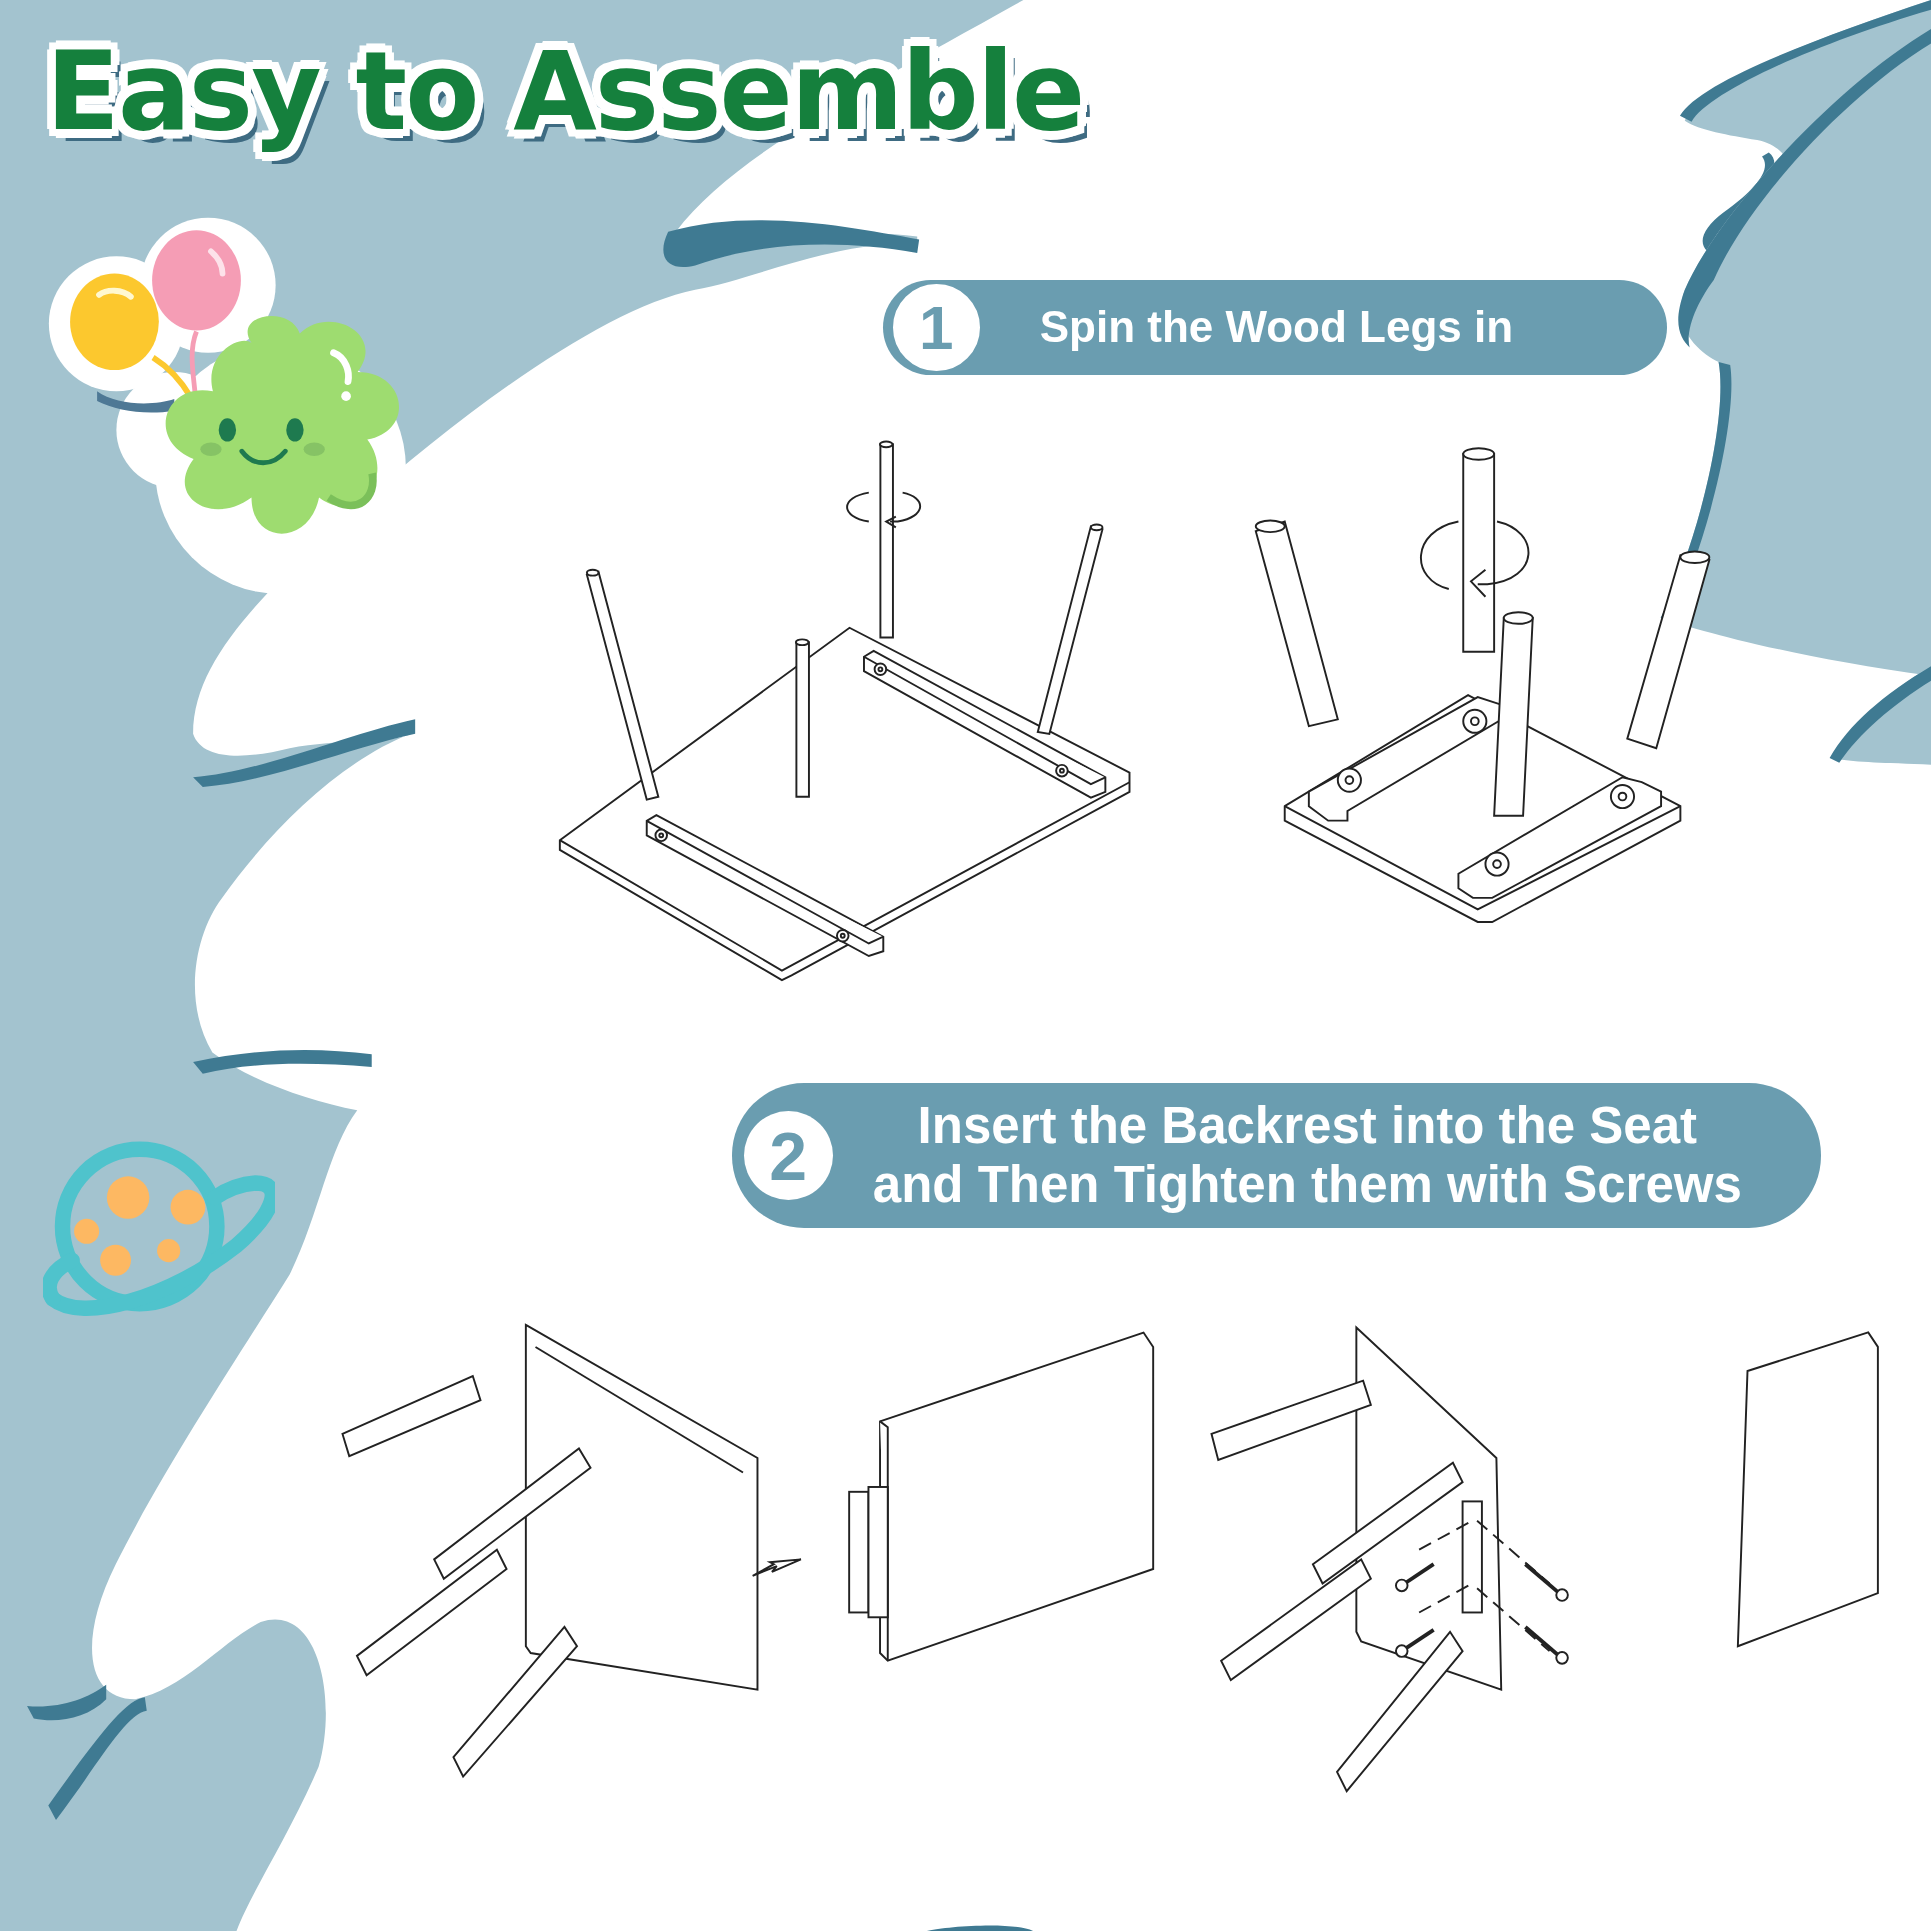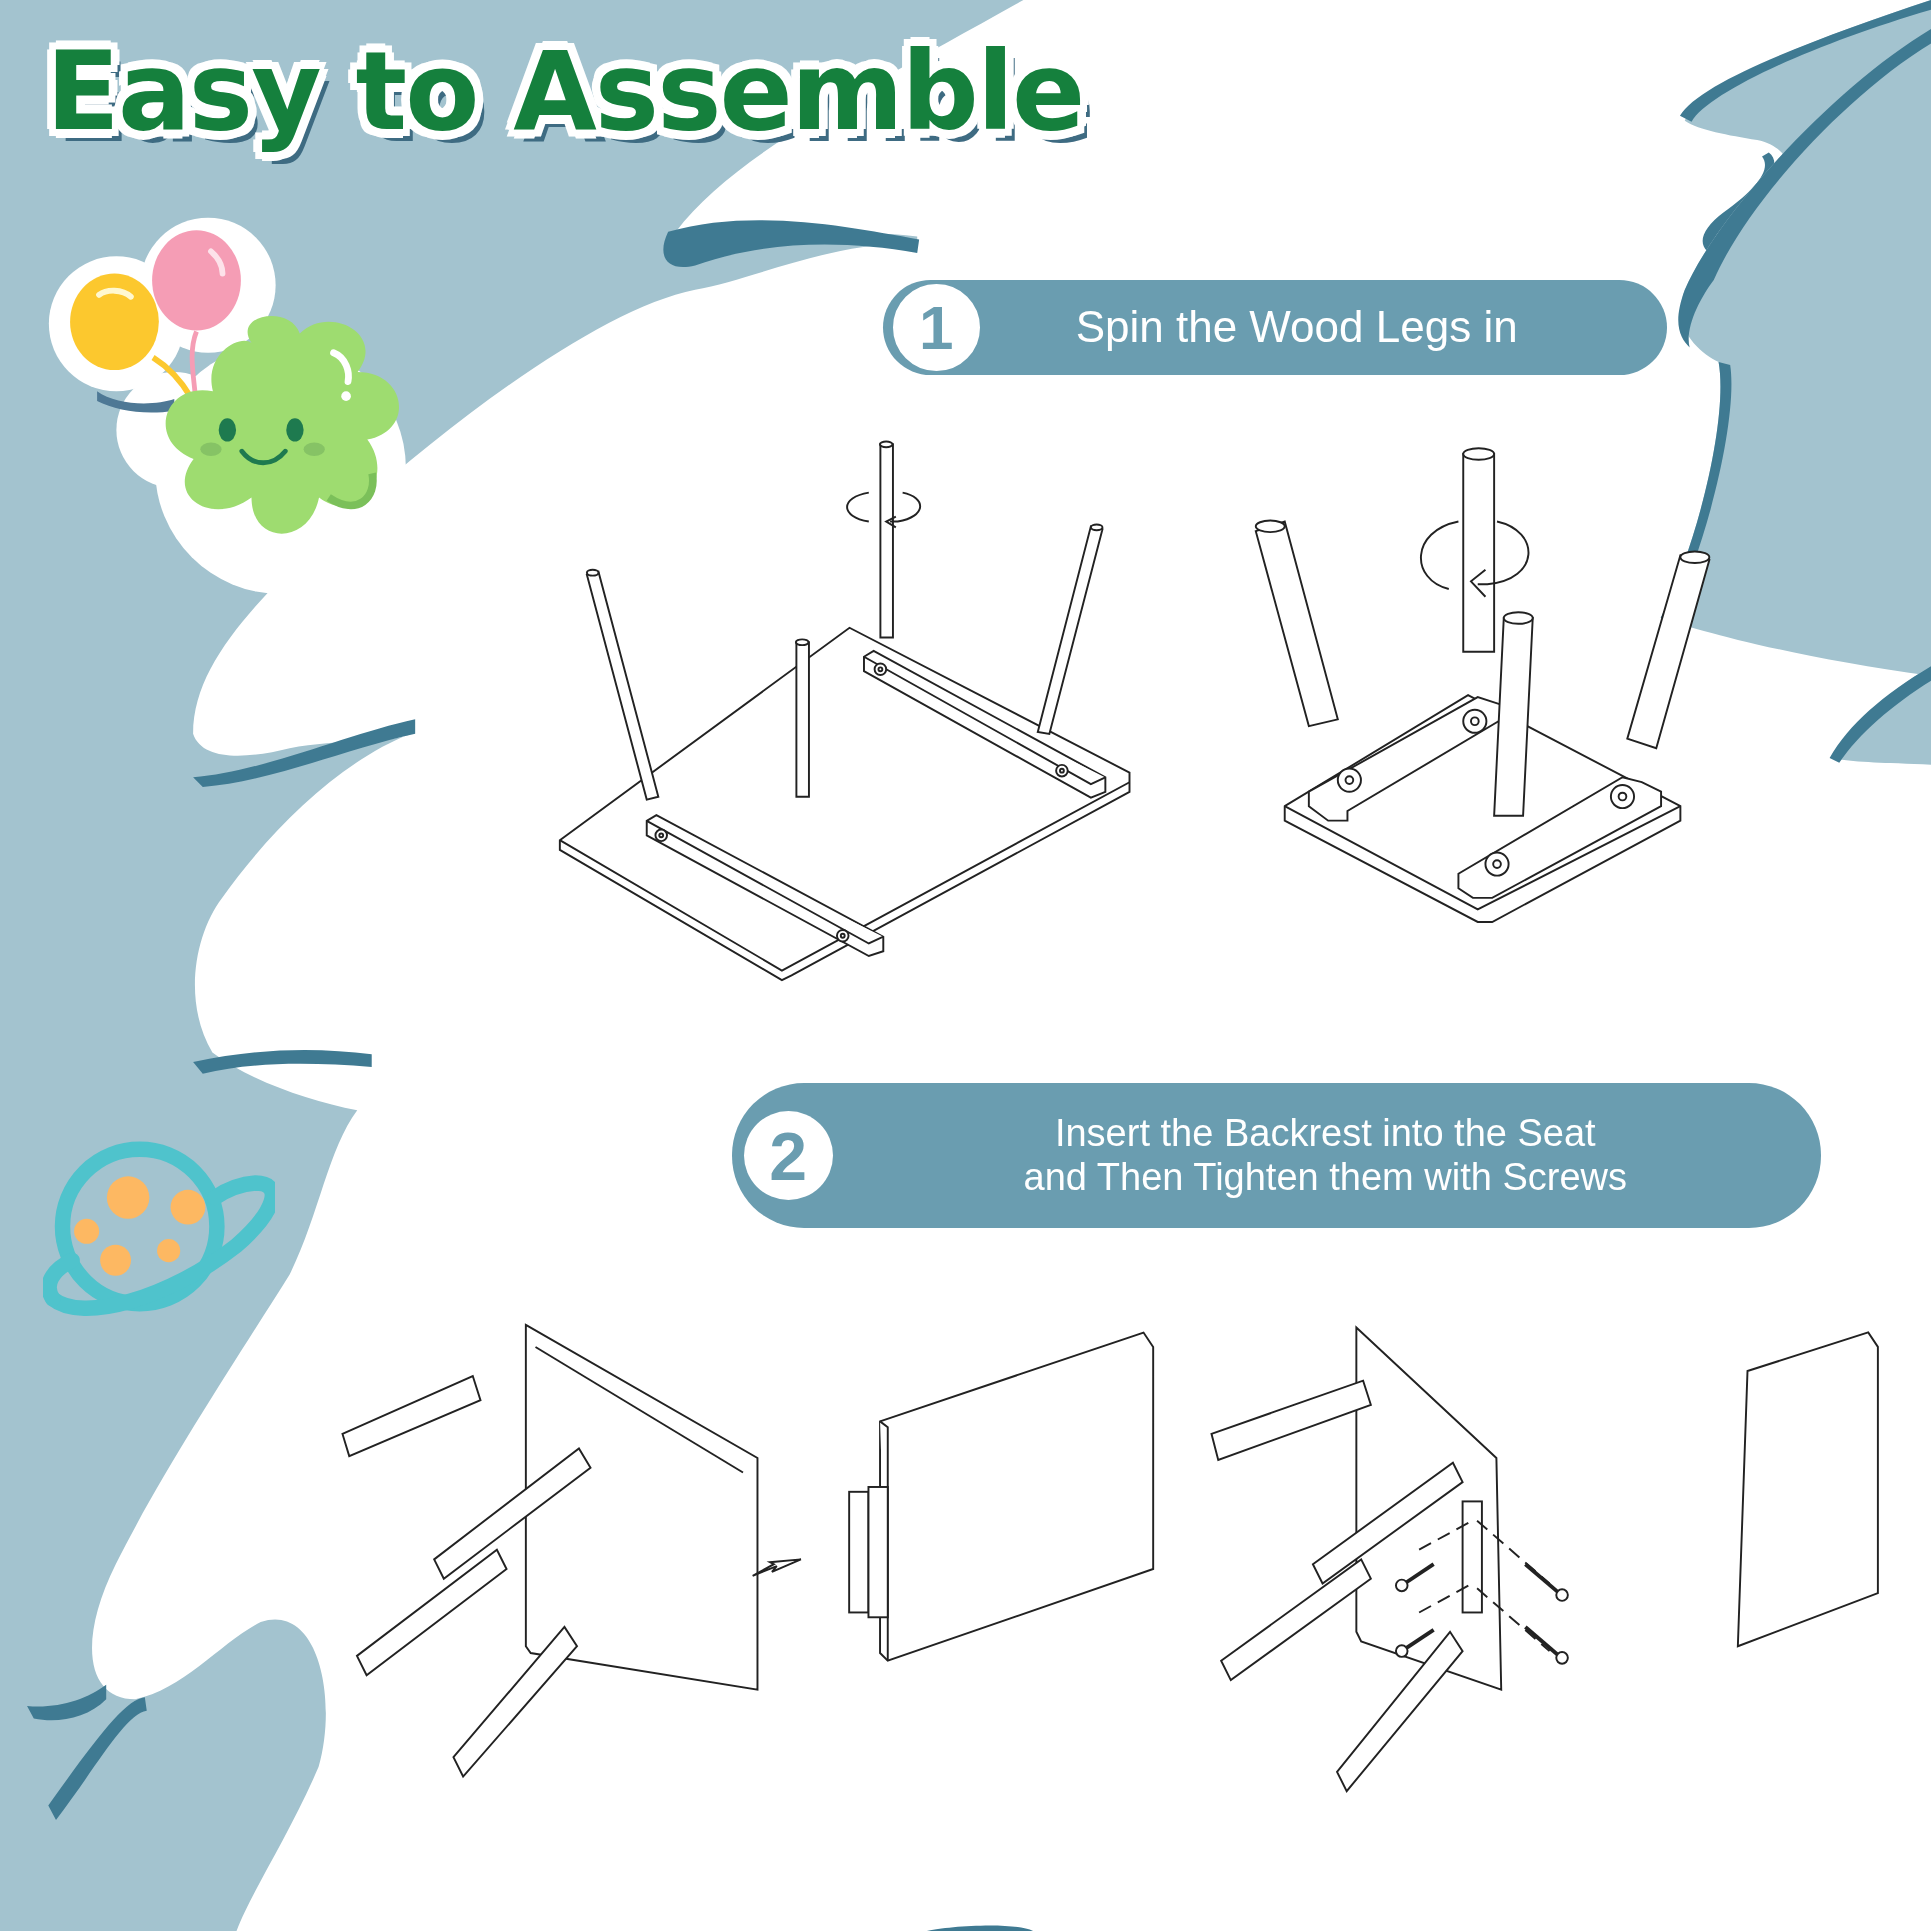--- a/index.html
+++ b/index.html
@@ -24,29 +24,29 @@
       position: absolute; background: #6a9db0; border-radius: 58px;
       display: flex; align-items: center; color: #fff;
     }
     .step-num {
       background: #fff; color: #6a9db0; border-radius: 50%;
       display: flex; align-items: center; justify-content: center;
       font-family: "Liberation Sans", sans-serif; font-weight: bold;
       flex: 0 0 auto;
     }
     .step-text {
-      font-family: "Liberation Sans", sans-serif; font-weight: normal;
-      text-align: center; flex: 1; line-height: 1.15; margin-left: 36px;
+      font-family: "Liberation Sans", sans-serif; font-weight: bold;
+      text-align: center; flex: 1; line-height: 1.15;
     }
     .step1 { left: 883px; top: 280px; width: 784px; height: 95px; }
     .step1 .step-num { width: 81px; height: 81px; margin-left: 9.7px; font-size: 62px; border: 3.9px solid #fff; }
     .step1 .step-text { font-size: 44px; text-align: left; padding-left: 60px; }
     .step2 { left: 732px; top: 1083px; width: 1089px; height: 145px; border-radius: 72px; }
     .step2 .step-num { width: 89px; height: 89px; margin-left: 11.6px; font-size: 68px; }
-    .step2 .step-text { font-size: 38px; padding-right: 39px; }
+    .step2 .step-text { font-size: 51px; padding-right: 39px; }
     .step2 .step-text span { display: block; }
     .diagram { position: absolute; }
   </style>
 </head>
 <body>
 
 <svg class="bg-svg" viewBox="0 0 2000 2000" xmlns="http://www.w3.org/2000/svg">
 
   <path d="M0,0 L1060,0 C900,90 760,160 700,240 C680,262 690,280 720,270 C790,250 880,235 950,245 L950,252 C860,250 780,290 720,300 C620,320 460,440 330,560 C260,630 200,690 200,760 C210,790 260,785 300,775 C350,765 410,770 425,760 C350,790 280,860 230,930 C200,970 190,1040 220,1090 C260,1120 320,1140 370,1150 C340,1190 330,1260 300,1320 C250,1400 170,1520 120,1620 C80,1700 90,1760 140,1760 C190,1750 230,1700 270,1680 C330,1660 350,1760 330,1830 C300,1900 260,1960 245,2000 L0,2000 Z" fill="#a3c3cf"></path>
 

